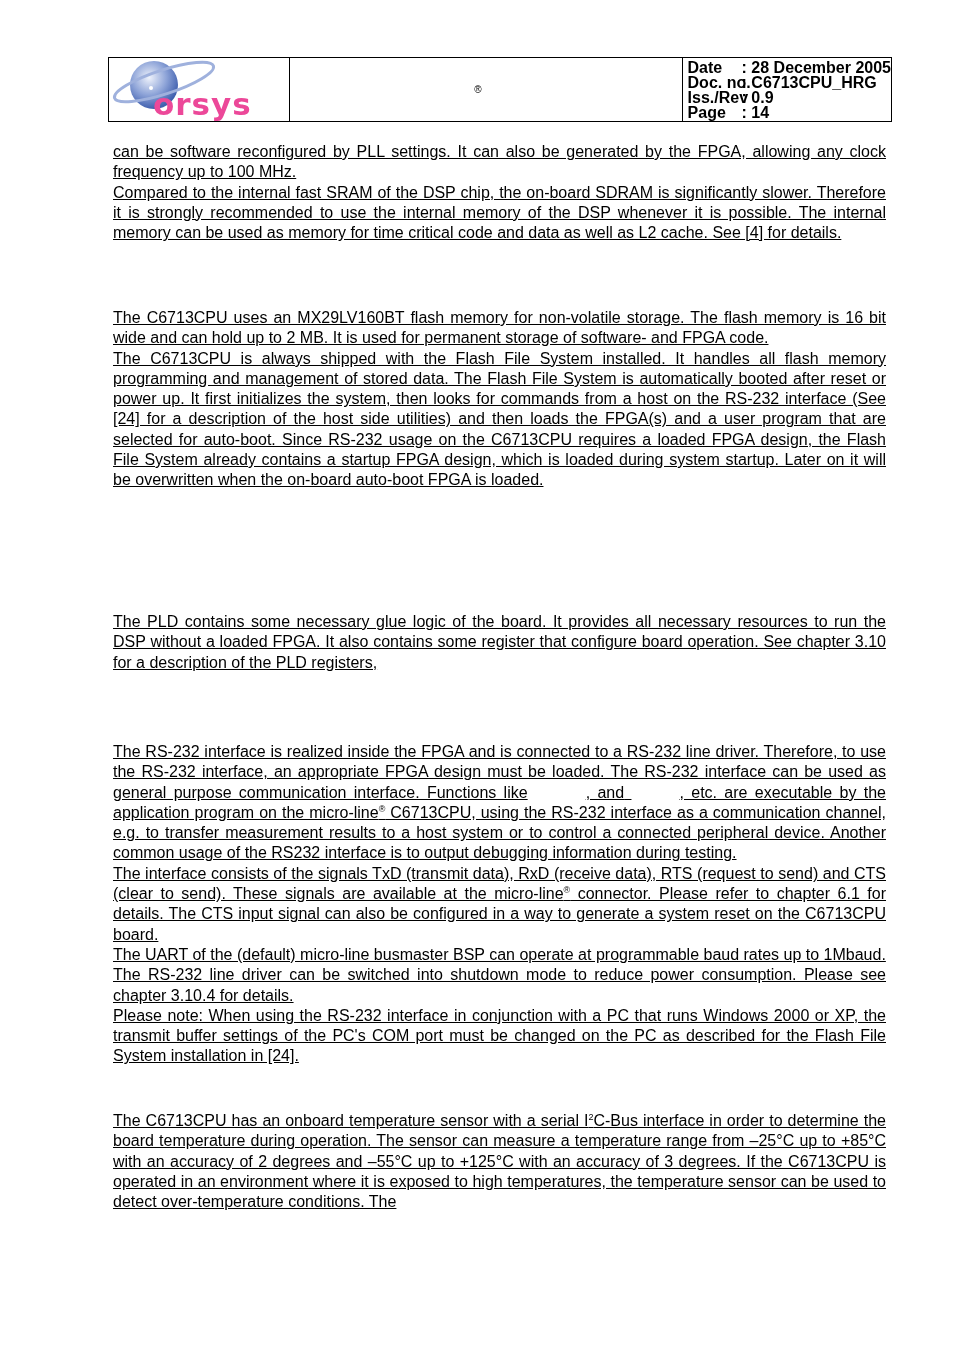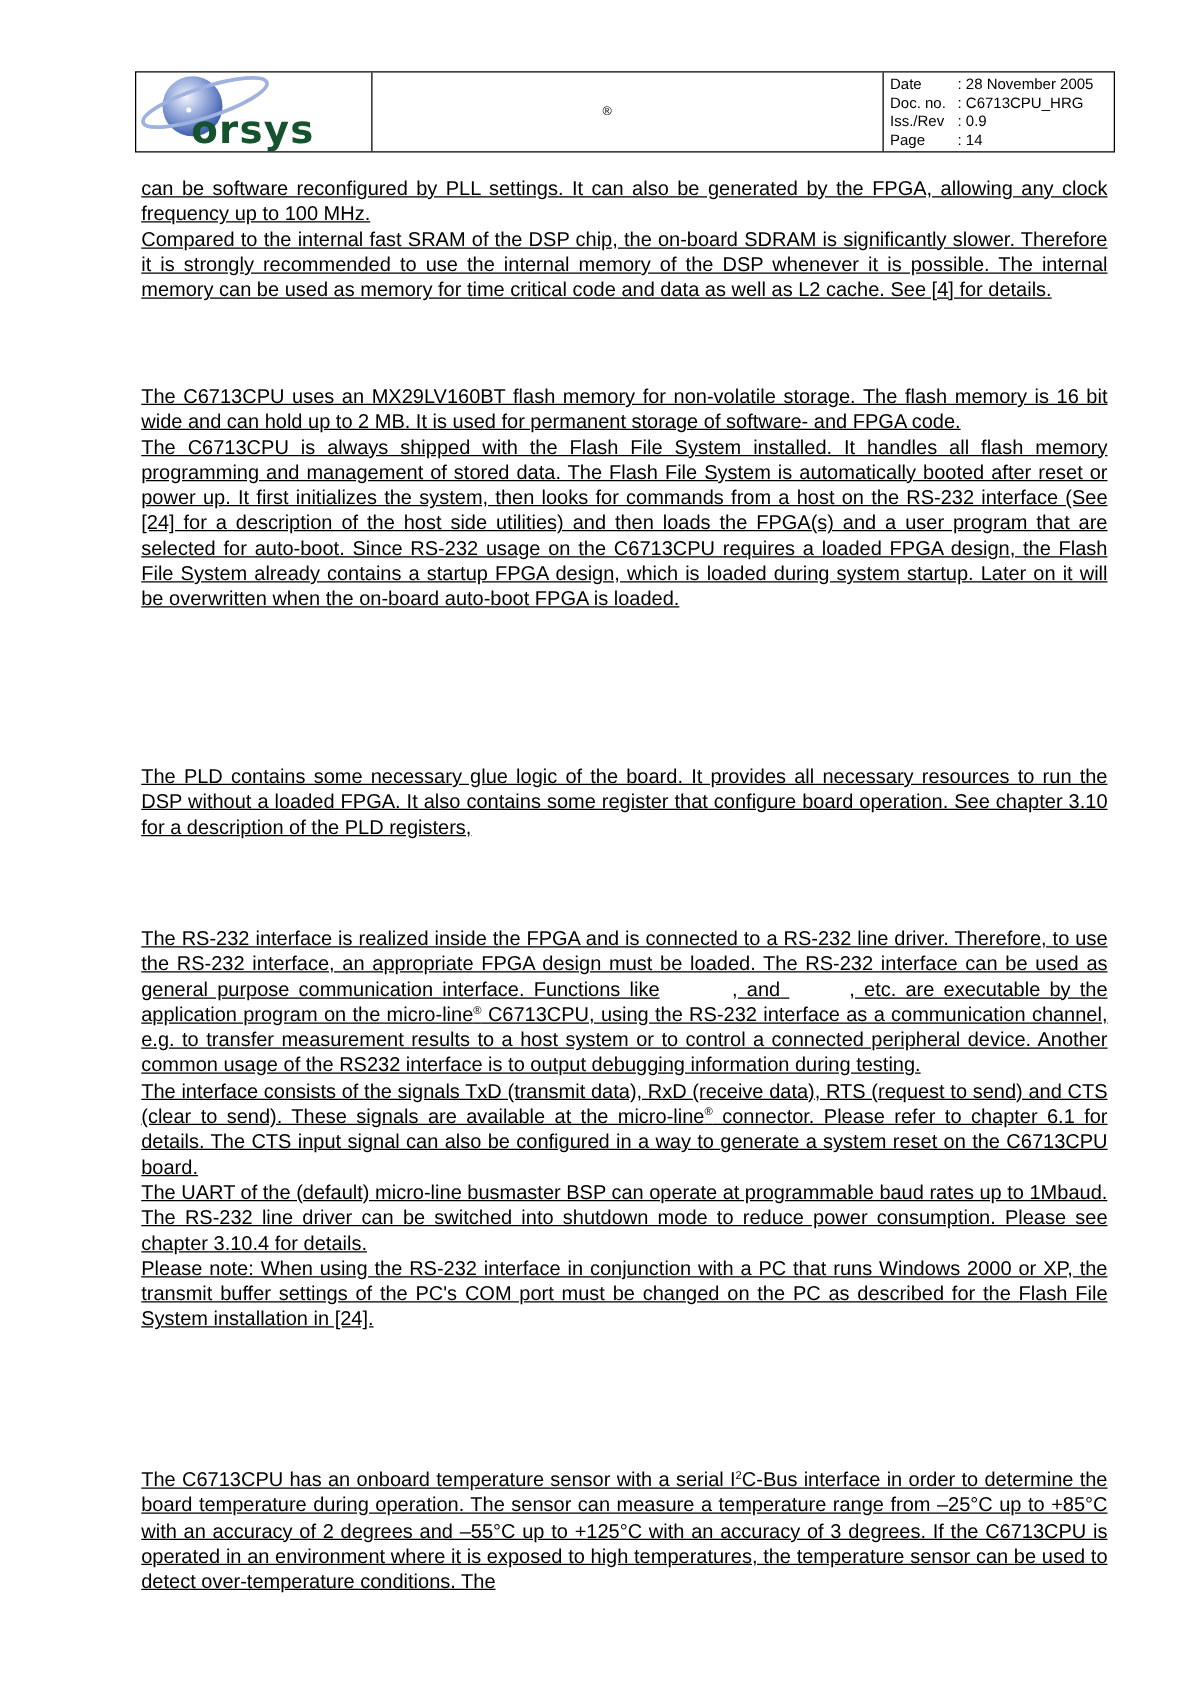--- a/index.html
+++ b/index.html
@@ -2,26 +2,26 @@
 <html><head>
   <meta charset="utf-8">
   <style>
     html, body { margin: 0; padding: 0; background: #ffffff; }
     body { width: 954px; height: 1351px; position: relative; overflow: hidden;
       font-family: "Liberation Sans", sans-serif; color: #000; }
     .header { position: absolute; left: 108px; top: 57px; width: 784px; height: 65px;
       border: 1px solid #000; box-sizing: border-box; display: flex; }
     .hdr-logo { width: 188px; border-right: 1px solid #000; position: relative; }
     .hdr-mid { width: 408px; border-right: 1px solid #000; position: relative; }
-    .hdr-info { flex: 1; padding: 2px 0 0 5px; font-size: 12px; line-height: 15px; }
+    .hdr-info { flex: 1; padding: 2px 0 0 5px; font-size: 16px; line-height: 15px; font-weight: bold; }
     .info-row { display: flex; white-space: nowrap; }
     .info-label { width: 54px; }
     .reg { position: absolute; left: 184px; top: 26px; font-size: 10px; }
     .logo-text { position: absolute; left: 44px; top: 30px; font-size: 31px; font-weight: bold;
-      color: #14532d; letter-spacing: 1px; font-family: "DejaVu Sans", sans-serif; line-height: 32px; }
+      color: #ec4899; letter-spacing: 1px; font-family: "DejaVu Sans", sans-serif; line-height: 32px; }
     .body-text { position: absolute; left: 113px; width: 773px; font-size: 16px; line-height: 20.3px;
       text-align: justify; text-decoration: underline; }
     .body-text p { margin: 0; }
     .gap { display: inline-block; }
     sup { font-size: 9px; line-height: 0; vertical-align: 6px; }
   </style>
 </head>
 <body>
 
 <div class="header">
@@ -39,21 +39,21 @@
       <circle cx="42" cy="30" r="2" fill="#fff"></circle>
     </svg>
     <span class="logo-text">orsys</span>
   </div>
   <div class="hdr-mid">
     <span class="reg">®</span>
   </div>
   <div class="hdr-info">
     <div class="info-row">
       <span class="info-label">Date</span>
-      <span>: 28 November 2005</span>
+      <span>: 28 December 2005</span>
     </div>
     <div class="info-row">
       <span class="info-label">Doc. no.</span>
       <span>: C6713CPU_HRG</span>
     </div>
     <div class="info-row">
       <span class="info-label">Iss./Rev</span>
       <span>: 0.9</span>
     </div>
     <div class="info-row">
@@ -78,15 +78,15 @@
 </div>
 
 <div class="body-text" style="top:742px">
   <p><span>The RS-232 interface is realized inside the FPGA and is connected to a RS-232 line driver. Therefore, to use the RS-232 interface, an appropriate FPGA design must be loaded. The RS-232 interface can be used as general purpose communication interface. Functions like</span><span class="gap" style="width:58px"></span><span>, and</span> <span class="gap" style="width:48px"></span><span>, etc. are executable by the application program on the micro-line</span><sup>®</sup><span> C6713CPU, using the RS-232 interface as a communication channel, e.g. to transfer measurement results to a host system or to control a connected peripheral device. Another common usage of the RS232 interface is to output debugging information during testing.</span></p>
   <p><span>The interface consists of the signals TxD (transmit data), RxD (receive data), RTS (request to send) and CTS (clear to send). These signals are available at the micro-line</span><sup>®</sup><span> connector. Please refer to chapter 6.1 for details. The CTS input signal can also be configured in a way to generate a system reset on the C6713CPU board.</span></p>
   <p>The UART of the (default) micro-line busmaster BSP can operate at programmable baud rates up to 1Mbaud.</p>
   <p>The RS-232 line driver can be switched into shutdown mode to reduce power consumption. Please see chapter 3.10.4 for details.</p>
   <p>Please note: When using the RS-232 interface in conjunction with a PC that runs Windows 2000 or XP, the transmit buffer settings of the PC's COM port must be changed on the PC as described for the Flash File System installation in [24].</p>
 </div>
 
-<div class="body-text" style="top:1175px">
+<div class="body-text" style="top:1111px">
   <p><span>The C6713CPU has an onboard temperature sensor with a serial I</span><sup>2</sup><span>C-Bus interface in order to determine the board temperature during operation. The sensor can measure a temperature range from –25°C up to +85°C with an accuracy of 2 degrees and –55°C up to +125°C with an accuracy of 3 degrees. If the C6713CPU is operated in an environment where it is exposed to high temperatures, the temperature sensor can be used to detect over-temperature conditions. The</span></p>
 </div>
 
 </body></html>

